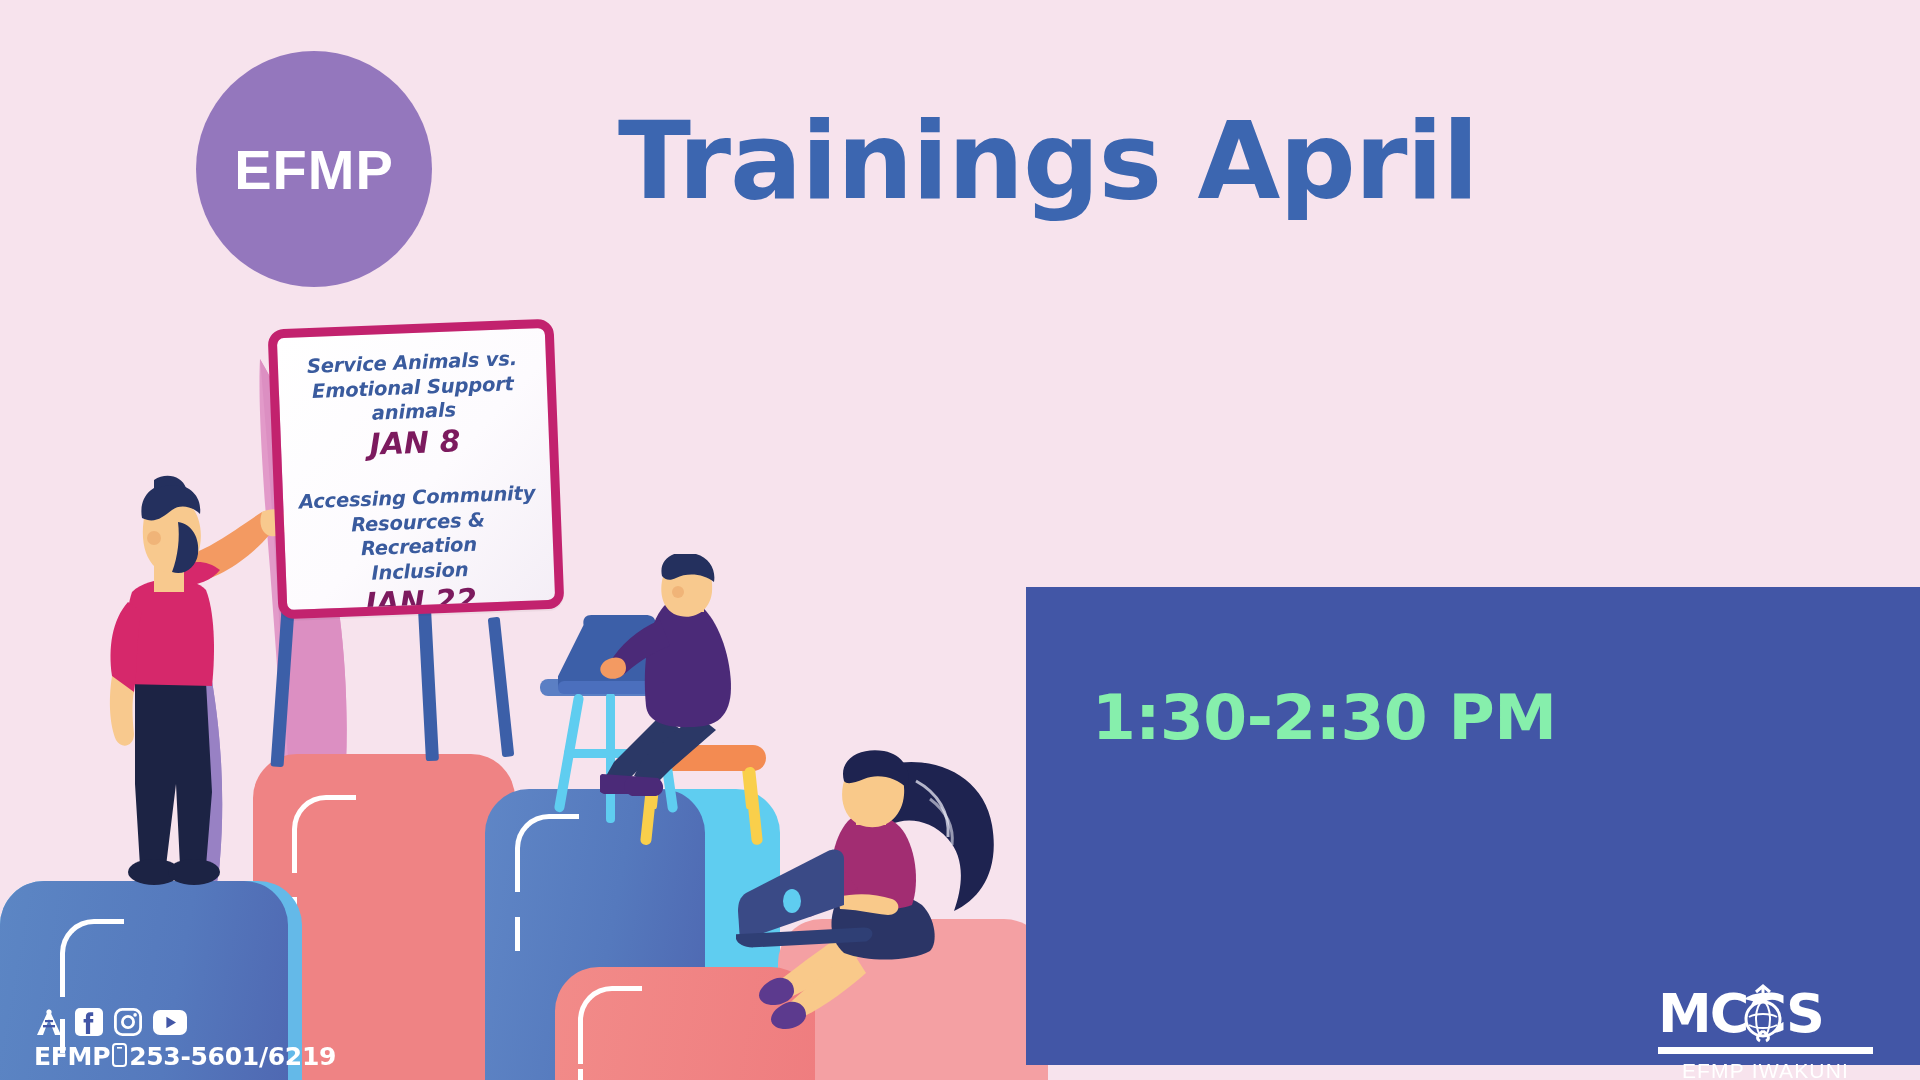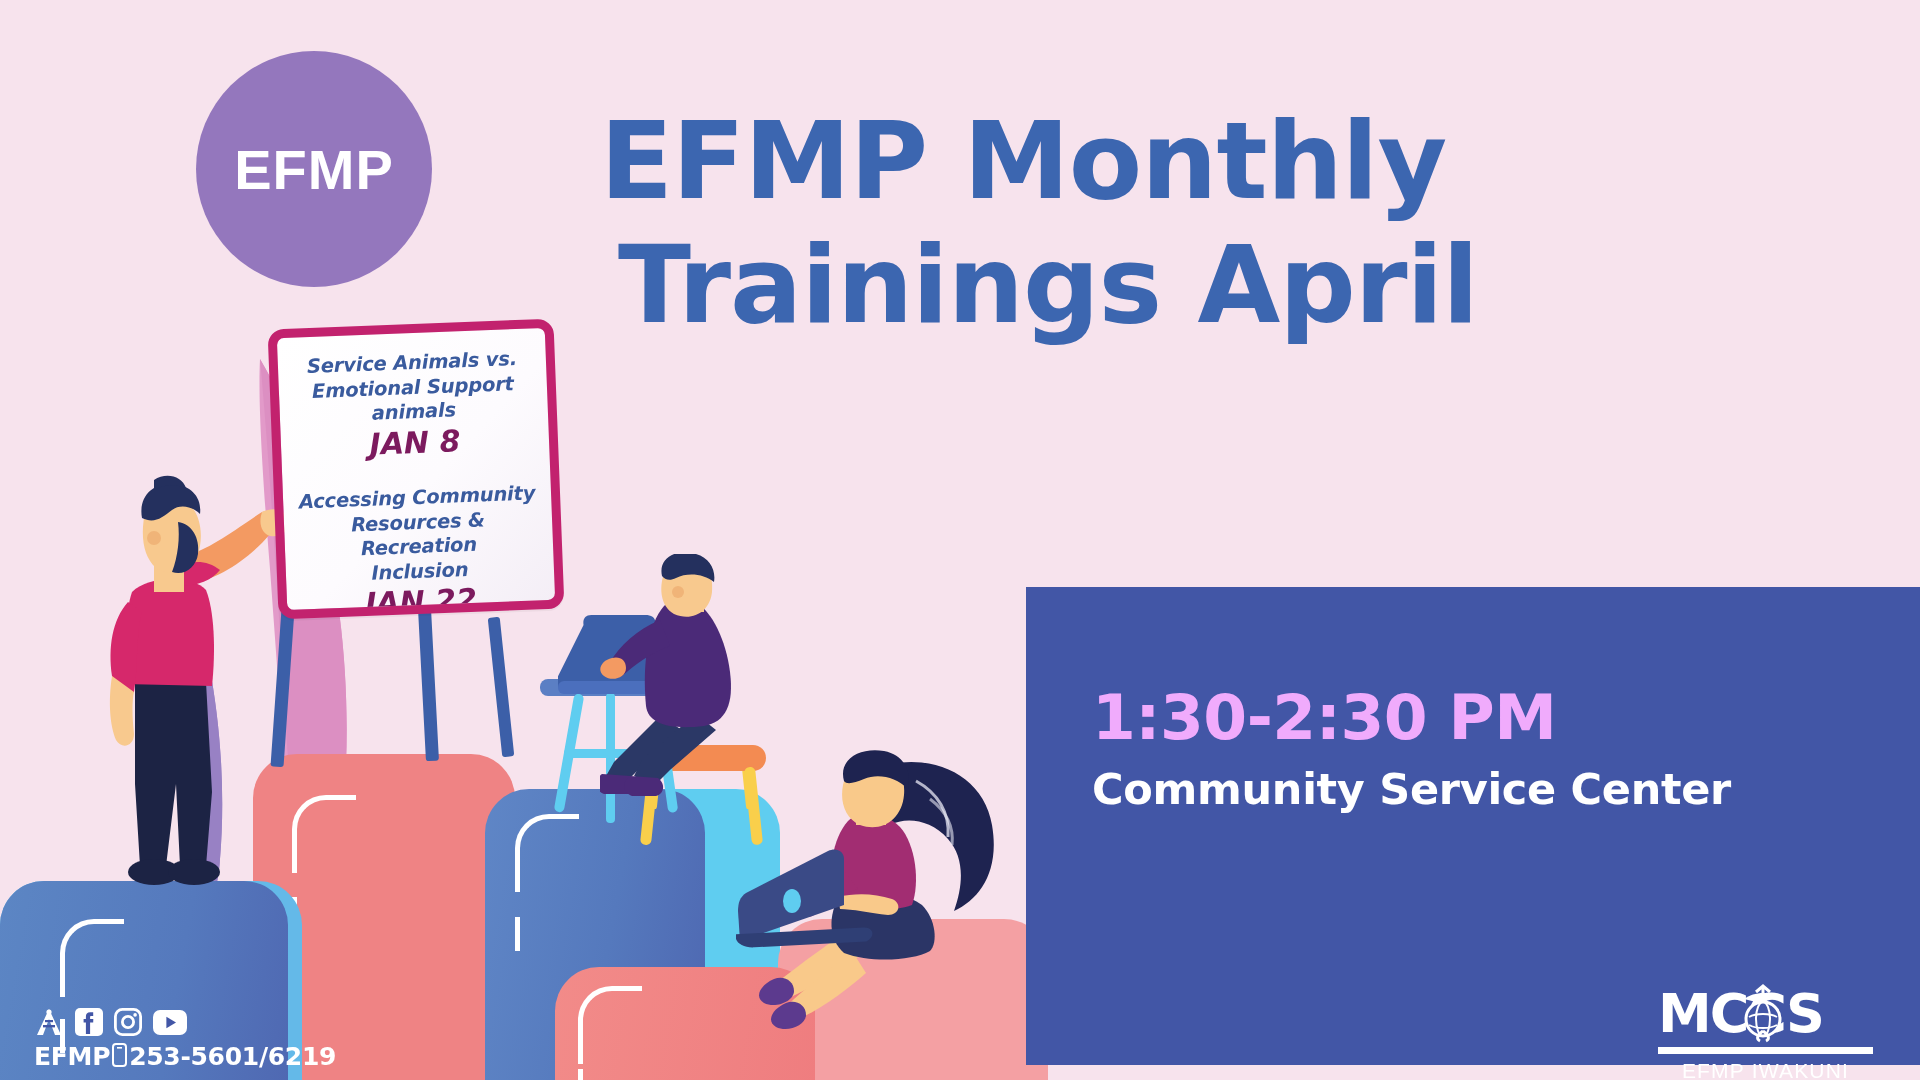--- a/index.html
+++ b/index.html
@@ -89,21 +89,21 @@
     position:absolute; width:5px; height:34px; background:#ffffff;
   }
 
   
   #info-panel {
     left:1026px; top:568px; width:894px; height:478px;
     background:#4256a6;
   }
   #info-panel .inner { padding:96px 0 0 66px; }
   #info-time {
-    color:#f0abfc; font-weight:bold; font-size:63px; line-height:1.12;
+    color:#86efac; font-weight:bold; font-size:63px; line-height:1.12;
     letter-spacing:-0.5px; font-family:"DejaVu Sans", sans-serif;
   }
   #info-place1, #info-place2 {
     color:#fff; font-weight:bold; font-size:43px; line-height:1.3;
     letter-spacing:-0.3px; font-family:"DejaVu Sans", sans-serif;
   }
   #info-place1 { margin-top:8px; }
 
   
   #contact { left:34px; top:988px; width:400px; }
@@ -140,21 +140,20 @@
     <path d="M150 10 C160 120 168 250 176 380 C182 470 186 520 188 556 L200 556 C214 548 228 520 232 470 C250 300 215 120 150 10 Z" fill="#dc8fc2"></path>
     <path d="M74 232 C104 300 118 414 110 510 C108 542 100 556 94 560 L84 560 C80 490 74 400 70 330 C66 272 68 248 74 232 Z" fill="#a38cc9"></path>
     <path d="M74 232 C80 300 84 420 88 510 C89 540 91 554 92 560 L94 560 C100 556 108 542 110 510 C118 414 104 300 74 232 Z" fill="#9881c4"></path>
   </svg>
 
   <div id="efmp-badge" class="layer">
     <span class="label">EFMP</span>
   </div>
 
   <div id="main-title" class="layer">
-    <span class="ln ln1">EFMP Monthly</span>
     <span class="ln ln2">Trainings April</span>
   </div>
 
   <div class="block" style="left:253px; top:735px; width:262px; height:345px; background:#ef8384;"></div>
   <div class="block-accent" style="left:292px; top:776px;"></div>
   <div class="block-accent-tick" style="left:292px; top:878px;"></div>
 
   <div class="block" style="left:0px; top:862px; width:302px; height:218px; background:#64b9e8;"></div>
   <div class="block" style="left:0px; top:862px; width:288px; height:218px;
               background:linear-gradient(100deg,#5c86c4 0%,#5579bd 60%,#4f68b2 100%);"></div>
@@ -304,21 +303,20 @@
 
   <svg class="layer" style="left:736px; top:830px; width:160px; height:110px;" viewBox="0 0 160 110">
     <path d="M4 92 L108 56 L108 10 C108 2 100 -2 92 2 L10 44 C4 48 2 54 2 62 Z" fill="#3a4a86"></path>
     <ellipse cx="56" cy="52" rx="9" ry="12" fill="#5fcdf0"></ellipse>
     <path d="M2 86 L130 86 C140 86 142 96 132 100 L20 100 C8 100 0 94 2 86 Z" fill="#2f3f75" transform="translate(-2,-4) rotate(-3 65 93)"></path>
   </svg>
 
   <div id="info-panel" class="layer">
     <div class="inner">
       <div id="info-time">1:30-2:30 PM</div>
-      <div id="info-place1">Community Service Center</div>
     </div>
   </div>
 
   <div id="contact" class="layer">
     <div id="social-row">
 
       <svg class="social-ico" width="30" height="30" viewBox="0 0 30 30">
         <path d="M15 2 L27 28 L21 28 L15 12 L9 28 L3 28 Z" fill="#ffffff"></path>
         <rect x="9" y="18" width="12" height="2.4" fill="#4256a6"></rect>
         <rect x="11" y="13" width="8" height="2.2" fill="#4256a6"></rect>

